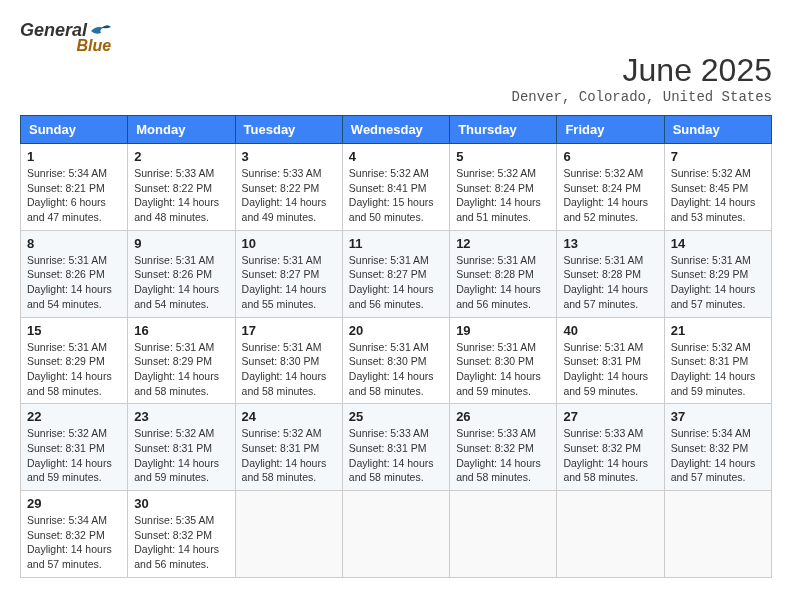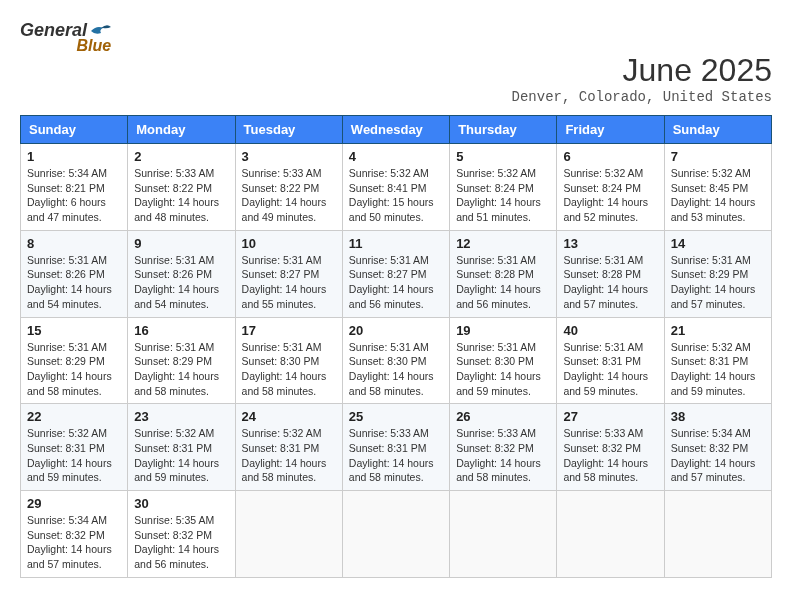--- a/index.html
+++ b/index.html
@@ -348,21 +348,21 @@
       </td>
         <td>
         <span class="day-num">27</span>
         <div class="day-info">
           <span>Sunrise: 5:33 AM</span><br>
           <span>Sunset: 8:32 PM</span><br>
           <span>Daylight: 14 hours and 58 minutes.</span>
         </div>
       </td>
         <td>
-        <span class="day-num">38</span>
+        <span class="day-num">37</span>
         <div class="day-info">
           <span>Sunrise: 5:34 AM</span><br>
           <span>Sunset: 8:32 PM</span><br>
           <span>Daylight: 14 hours and 57 minutes.</span>
         </div>
       </td>
       </tr>
       <tr>
         <td>
         <span class="day-num">29</span>

